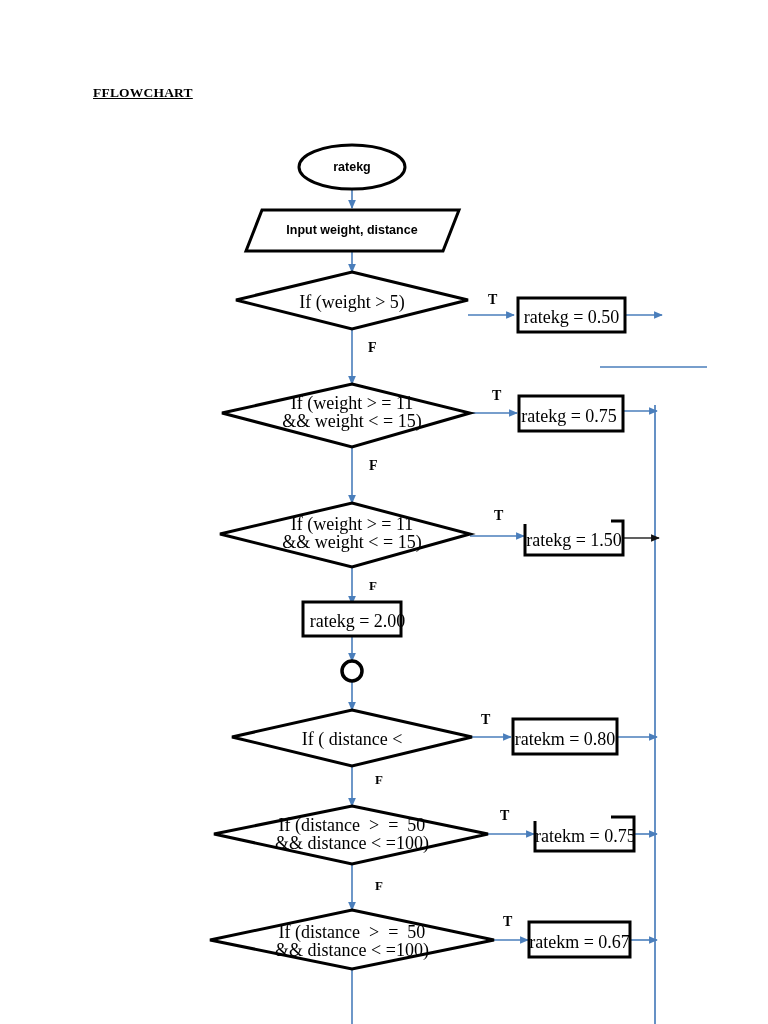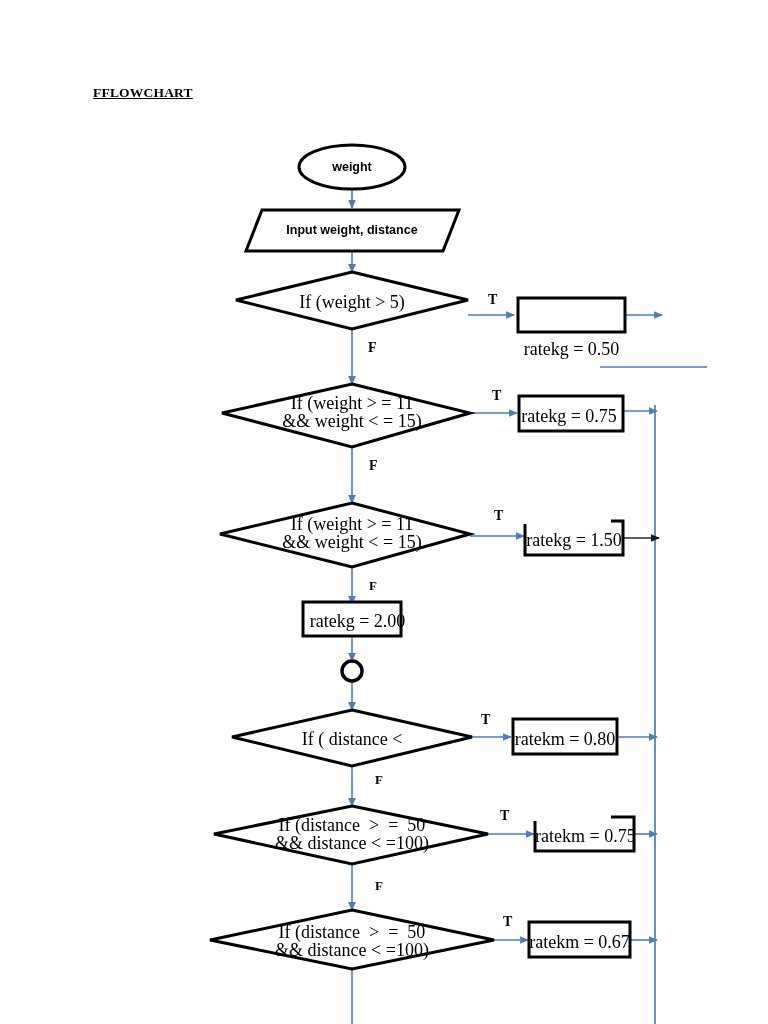--- a/index.html
+++ b/index.html
@@ -165,21 +165,21 @@
     <rect x="535" y="817" width="99" height="34" fill="#ffffff" stroke="#000000" stroke-width="3"></rect>
 
     <rect x="529" y="922" width="101" height="35" fill="#ffffff" stroke="#000000" stroke-width="3"></rect>
   </svg>
 
   <div class="occluder" style="left:515px; top:502px; width:96px; height:22px;"></div>
   <div class="occluder" style="left:527px; top:800px; width:84px; height:21px;"></div>
 
   <div class="title">FFLOWCHART</div>
 
-  <div class="node-text t-sans" style="left:302px; top:160px; width:100px;">weight</div>
+  <div class="node-text t-sans" style="left:302px; top:160px; width:100px;">ratekg</div>
 
   <div class="node-text t-sans" style="left:262px; top:223px; width:180px;">Input weight, distance</div>
 
   <div class="node-text t-serif" style="left:282px; top:292px; width:140px;">If (weight &gt; 5)</div>
 
   <div class="node-text t-serif" style="left:277px; top:393px; width:150px;">If (weight &gt; = 11</div>
   <div class="node-text t-serif" style="left:277px; top:411px; width:150px;">&amp;&amp; weight &lt; = 15)</div>
 
   <div class="node-text t-serif" style="left:277px; top:514px; width:150px;">If (weight &gt; = 11</div>
   <div class="node-text t-serif" style="left:277px; top:532px; width:150px;">&amp;&amp; weight &lt; = 15)</div>
@@ -187,21 +187,21 @@
   <div class="node-text t-serif" style="left:303px; top:611px; width:109px;">ratekg = 2.00</div>
 
   <div class="node-text t-serif" style="left:282px; top:729px; width:140px;">If ( distance &lt;</div>
 
   <div class="node-text t-serif" style="left:272px; top:815px; width:160px;">If (distance  &gt;  =  50</div>
   <div class="node-text t-serif" style="left:272px; top:833px; width:160px;">&amp;&amp; distance &lt; =100)</div>
 
   <div class="node-text t-serif" style="left:272px; top:922px; width:160px;">If (distance  &gt;  =  50</div>
   <div class="node-text t-serif" style="left:272px; top:940px; width:160px;">&amp;&amp; distance &lt; =100)</div>
 
-  <div class="node-text t-serif" style="left:518px; top:307px; width:107px;margin-top:32px;">ratekg = 0.50</div>
+  <div class="node-text t-serif" style="left:518px; top:307px; width:107px;">ratekg = 0.50</div>
 
   <div class="node-text t-serif" style="left:519px; top:406px; width:100px;">ratekg = 0.75</div>
 
   <div class="node-text t-serif" style="left:525px; top:530px; width:98px;">ratekg = 1.50</div>
 
   <div class="node-text t-serif" style="left:513px; top:729px; width:104px;">ratekm = 0.80</div>
 
   <div class="node-text t-serif" style="left:535px; top:826px; width:99px;">ratekm = 0.75</div>
 
   <div class="node-text t-serif" style="left:529px; top:932px; width:101px;">ratekm = 0.67</div>

